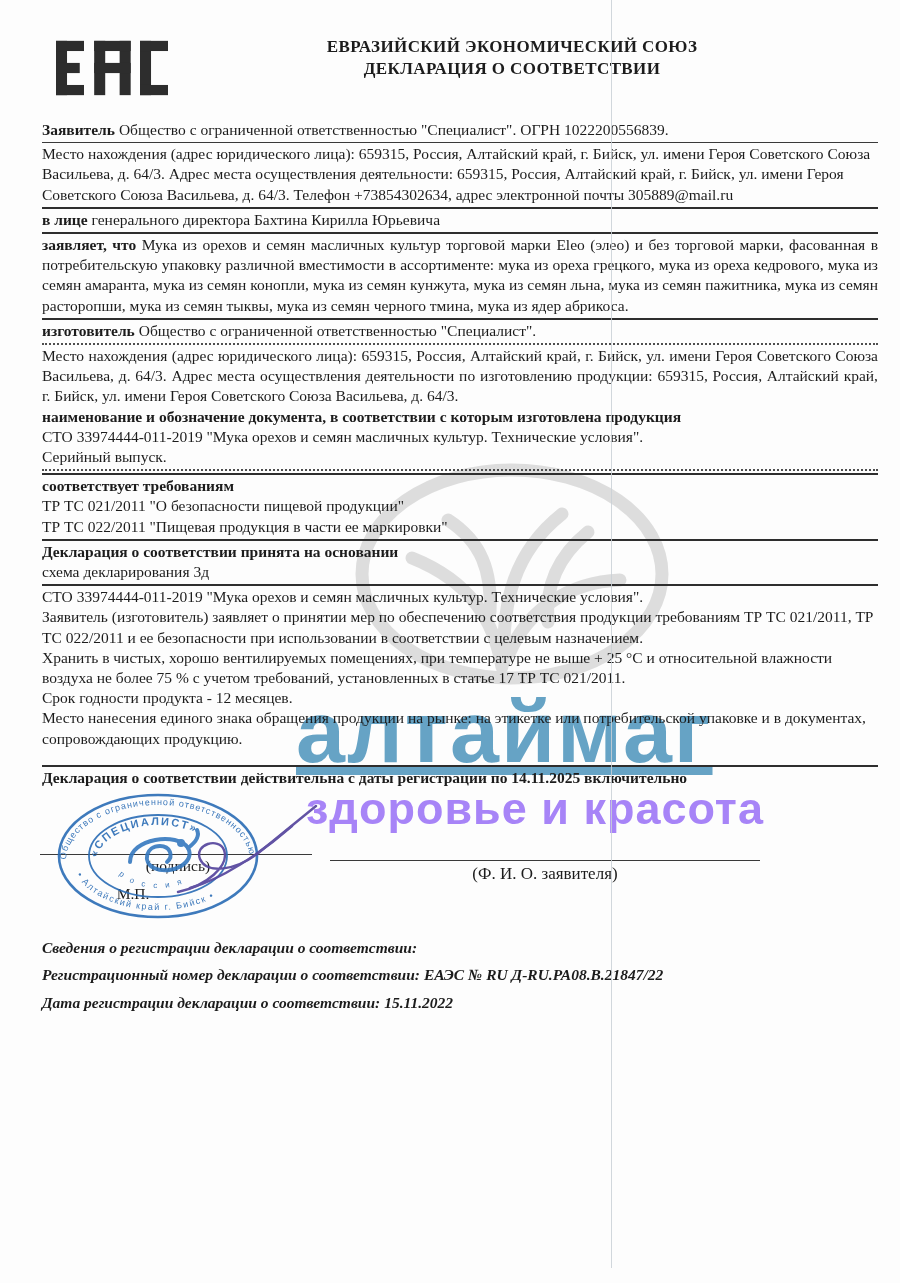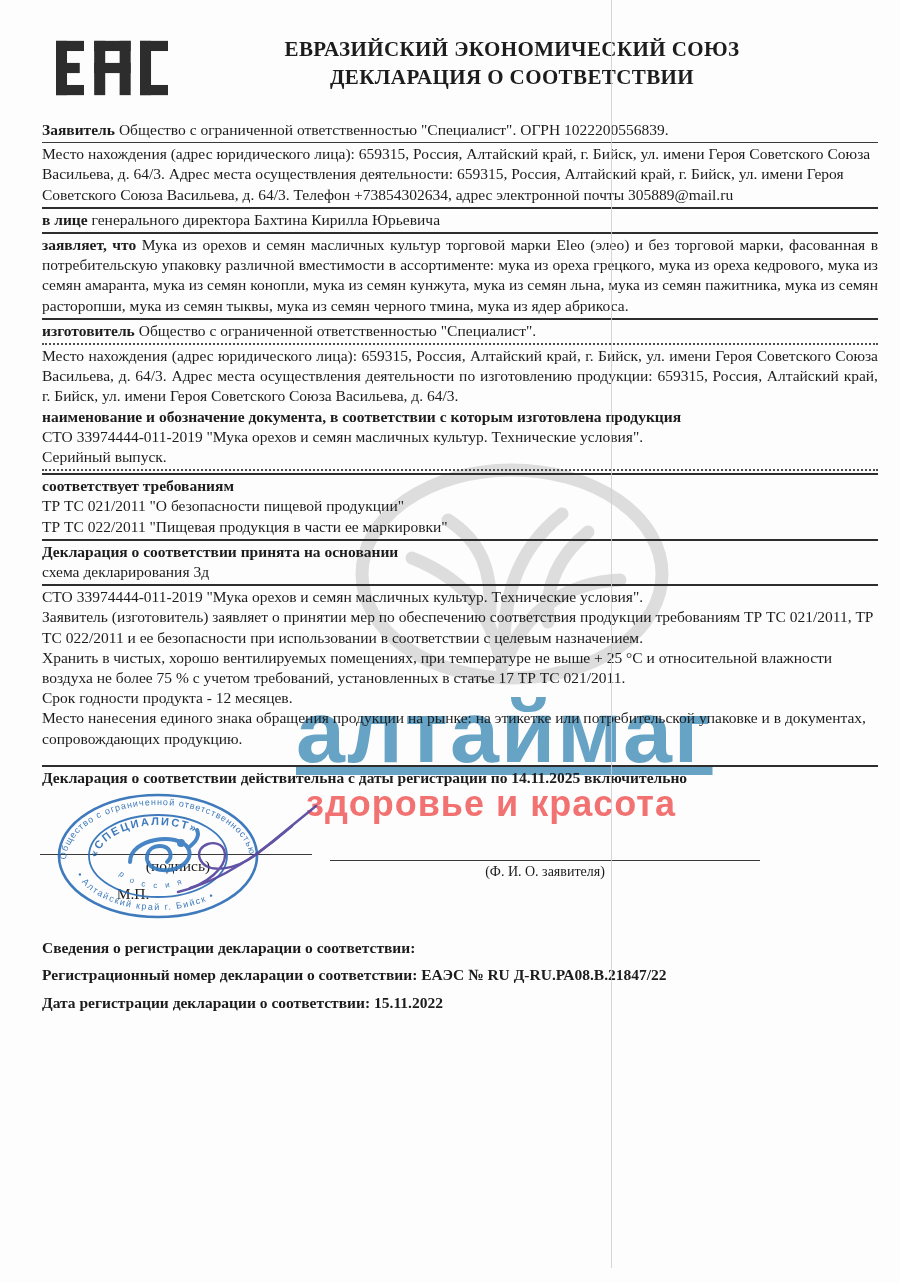--- a/index.html
+++ b/index.html
@@ -19,49 +19,49 @@
   .wm-emblem{position:absolute;left:352px;top:462px;}
   .wm-brand{
     position:absolute;left:296px;top:688px;width:600px;
     font-family:"Liberation Sans","DejaVu Sans",sans-serif;
     font-size:88px;font-weight:bold;letter-spacing:2px;
     color:#0369a1;opacity:.6;line-height:1;text-decoration:underline;
   }
   .wm-tag{
     position:absolute;left:306px;top:786px;width:480px;
     font-family:"Liberation Sans","DejaVu Sans",sans-serif;
-    font-size:36px;font-weight:bold;letter-spacing:1px;
-    color:#ef4444;opacity:.75;line-height:1;
+    font-size:45px;font-weight:bold;letter-spacing:1px;
+    color:#8b5cf6;opacity:.75;line-height:1;
   }
   
   .content{position:relative;z-index:1;padding:30px 22px 0 42px;}
   .hdr{display:flex;align-items:flex-start;margin-bottom:14px;}
   .eac{flex:0 0 150px;padding-left:14px;padding-top:4px;}
   .titles{flex:1;text-align:center;padding-right:60px;padding-top:6px;}
-  .t1,.t2{font-weight:bold;font-size:21px;letter-spacing:.4px;line-height:1.32;}
+  .t1,.t2{font-weight:bold;font-size:17px;letter-spacing:.4px;line-height:1.32;}
   p{margin:0;font-size:15.5px;line-height:20.2px;}
   .b{font-weight:bold;}
   .just{text-align:justify;font-family:Liberation Serif, serif;}
   .rule2{border:none;border-top:2px solid #2e2e2e;margin:2px 0 1px 0;}
   .rule1{border:none;border-top:1.4px solid #3a3a3a;margin:2px 0 1px 0;}
   .ruled{border:none;border-top:2px dotted #4e4e4e;margin:2px 0 1px 0;}
   .tnved-row{display:flex;align-items:flex-end;}
   .tnved-label{flex:0 0 178px;}
   .tnved-fill{flex:1;border-bottom:2px dotted #4e4e4e;padding-left:4px;}
   
   .sig{position:relative;margin-left:-42px;width:900px;height:150px;}
   .sig-line-l{position:absolute;left:40px;top:66px;width:272px;border-top:1.4px solid #3a3a3a;}
   .sig-cap{position:absolute;left:58px;top:69px;width:240px;text-align:center;font-size:15.5px;}
   .sig-mp{position:absolute;left:58px;top:97px;width:150px;text-align:center;font-size:15.5px;}
   .sig-name{position:absolute;left:380px;top:36px;width:330px;text-align:center;font-size:15.5px;}
   .sig-line-r{position:absolute;left:330px;top:72px;width:430px;border-top:1.4px solid #3a3a3a;}
-  .sig-fio{position:absolute;left:415px;top:76px;width:260px;text-align:center;font-size:14px;}
+  .sig-fio{position:absolute;left:415px;top:76px;width:260px;text-align:center;font-size:17px;}
   .stamp-wrap{position:absolute;left:40px;top:0px;z-index:2;}
   
-  .reg p{font-weight:bold;margin-bottom:7px;font-size:15.5px;}
+  .reg p{font-weight:bold;margin-bottom:7px;font-size:15.5px;font-style:italic;}
 </style>
 </head>
 <body>
 
 <div class="page">
 
   <div class="wm">
     <svg class="wm-emblem" width="320" height="230" viewBox="0 0 320 230">
       <g stroke="#c4c4c4" stroke-width="13" fill="none" opacity="0.55" stroke-linecap="round">
         <ellipse cx="160" cy="112" rx="150" ry="104"></ellipse>

